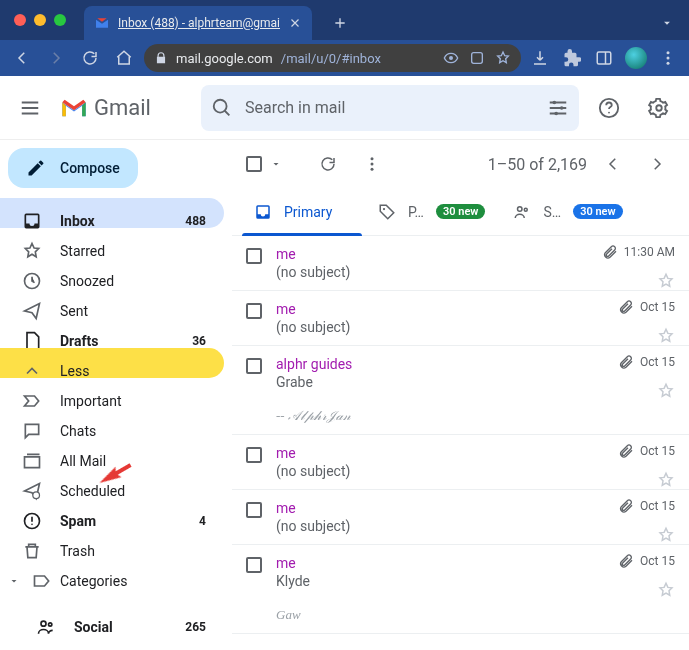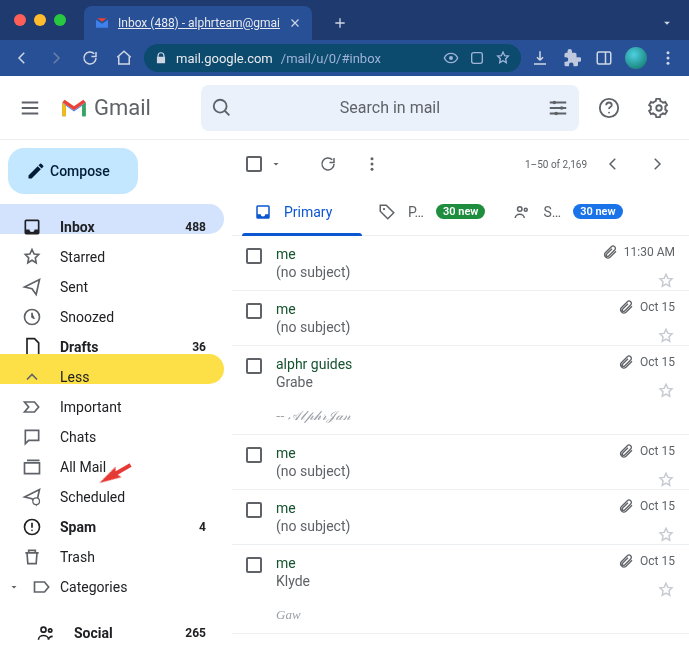--- a/index.html
+++ b/index.html
@@ -13,41 +13,41 @@
 .mac-close { background: #ff5f57; } .mac-min { background: #febc2e; } .mac-max { background: #28c840; }
 .tab { background: #285097; height: 34px; margin-top: 6px; border-radius: 8px 8px 0 0; display: flex; align-items: center; padding: 0 10px; gap: 8px; min-width: 210px; color: #e8eaed; font-size: 12px; text-decoration: underline; }
 .tab-favicon { width: 16px; height: 16px; }
 .tab-title { flex: 1; white-space: nowrap; overflow: hidden; text-overflow: ellipsis; }
 .tab-close { width: 14px; height: 14px; color: #cfd6e4; }
 .newtab { color: #cfd6e4; width: 28px; height: 28px; display:flex; align-items:center; justify-content:center; margin-left: 6px; margin-top:6px; }
 .chevd { margin-left: auto; color: #cfd6e4; margin-top:6px; width: 28px; display:flex; justify-content:center;}
 .addrbar { height: 36px; display: flex; align-items: center; padding: 0 8px; gap: 6px; background: #285097; }
 .nav-icn { width: 28px; height: 28px; color: #cfd6e4; display:flex; align-items:center; justify-content:center; }
 .nav-icn.dis { color: #6b7fa8; }
-.urlbox { flex: 1; height: 28px; background: #0c4a6e; border-radius: 14px; display: flex; align-items: center; padding: 0 10px; color: #cfd6e4; font-size: 13px; gap: 8px; }
+.urlbox { flex: 1; height: 28px; background: #404040; border-radius: 14px; display: flex; align-items: center; padding: 0 10px; color: #cfd6e4; font-size: 13px; gap: 8px; }
 .url-host { color: #e8eaed; } .url-path { color: #9fb3d9; }
 .url-right { margin-left: auto; display:flex; gap: 10px; align-items:center; color:#9fb3d9; }
 .ext-icn { width: 26px; height: 26px; color: #cfd6e4; display:flex; align-items:center; justify-content:center; }
 .ext-round { width: 22px; height: 22px; border-radius: 50%; background: radial-gradient(circle at 40% 35%, #4dd0e1, #0b6e5e); }
 
 
 .gm-header { height: 64px; display: flex; align-items: center; padding: 0 10px; gap: 10px; border-bottom: 1px solid #eee; }
 .menu-btn { width: 40px; height: 40px; display:flex; align-items:center; justify-content:center; color:#5f6368; }
 .gm-logo { display:flex; align-items:center; gap: 6px; font-size: 22px; color:#5f6368; }
 .gm-logo-img { width: 28px; height: 22px; }
 .searchbox { flex: 1; margin-left: 40px; height: 46px; background: #eaf1fb; border-radius: 8px; display:flex; align-items:center; padding: 0 10px; gap: 12px; color:#5f6368; }
-.searchbox-text { flex:1; font-size: 16px; color:#5f6368;text-align:center; }
+.searchbox-text { flex:1; font-size: 16px; color:#5f6368; }
 .hdr-icn { width: 40px; height: 40px; color:#5f6368; display:flex; align-items:center; justify-content:center; }
 
 
 .gm-body { display:flex; height: calc(650px - 76px - 64px); }
 
 
 .sidebar { width: 232px; padding-top: 8px; overflow-y: auto; font-size: 14px; }
-.compose { margin: 0 0 10px 8px; width: 130px; height: 46px; border-radius: 16px; background: #c2e7ff; display:flex; align-items:center; gap: 4px; padding: 0 18px; font-size: 14px; font-weight: 500; color:#001d35; }
+.compose { margin: 0 0 10px 8px; width: 130px; height: 40px; border-radius: 16px; background: #c2e7ff; display:flex; align-items:center; gap: 14px; padding: 0 18px; font-size: 14px; font-weight: 500; color:#001d35; }
 .nav-item { height: 30px; display:flex; align-items:center; padding: 16px 18px 0 22px; gap: 18px; color:#202124; border-radius: 0 16px 16px 0; margin-right: 8px; position: relative; }
 .nav-item .icn { width: 20px; color:#5f6368; display:flex; align-items:center; }
 .nav-item .lbl { flex:1; }
 .nav-item .cnt { font-size: 12px; }
 .nav-item.active { background: #d3e3fd; font-weight: 700; }
 .nav-item.active .icn { color:#202124; }
 .nav-item.active .cnt { font-weight:700; }
 .nav-item.bold { font-weight:700; }
 .nav-item.bold .icn { color: #202124; }
 .nav-item.hover { background: #fde047; }
@@ -56,36 +56,36 @@
 .cat-caret { width: 16px; color:#5f6368; }
 
 
 .red-arrow { position: absolute; left: 95px; top: 454px; transform: rotate(-30deg); z-index: 50; }
 
 
 .main { flex: 1; display:flex; flex-direction:column; border-left: 0; }
 .toolbar { height: 48px; display:flex; align-items:center; padding: 0 14px; gap:8px; color:#5f6368; }
 .chk { width:16px; height:16px; border:2px solid #5f6368; border-radius:2px; }
 .tb-sp { flex:1; }
-.page-txt { font-size:10px; color:#5f6368; }
+.page-txt { font-size:16px; color:#5f6368; }
 .tb-icn { width:36px; height:36px; display:flex; align-items:center; justify-content:center; color:#5f6368; }
 
 .tabs { height: 48px; display:flex; align-items:stretch; border-bottom:1px solid #eceff1; padding-left: 10px; gap: 4px; }
 .ctab { display:flex; align-items:center; gap: 12px; padding: 0 12px; color:#5f6368; font-size:14px; position:relative; min-width: 0; }
 .ctab.active { color:#0b57d0; }
 .ctab.active::after { content:""; position:absolute; left:0; right:0; bottom:-1px; height:3px; background:#0b57d0; border-radius: 3px 3px 0 0; }
 .pill { font-size: 11px; padding: 1px 7px; border-radius: 10px; color:#fff; font-weight:600; white-space:nowrap; }
 .pill.green { background:#1e8e3e; } .pill.blue { background:#1a73e8; }
 .ctab .tlbl { white-space:nowrap; overflow:hidden; text-overflow: ellipsis; max-width: 18px; }
 
 .rows { overflow-y:auto; }
 .row { display:flex; padding: 10px 14px 10px 14px; border-bottom:1px solid #eceff1; gap: 14px; position:relative; }
 .row .chk { margin-top:2px; flex-shrink:0; }
 .row-main { flex:1; min-width:0; }
-.row-from { font-size:14px; color:#14532d; }
+.row-from { font-size:14px; color:#a21caf; }
 .row-sub { font-size:14px; color:#5f6368; margin-top:2px; }
 .row-snip { font-size:13px; color:#9aa0a6; font-style: italic; font-family: cursive; margin-top:18px; }
 .row-right { position:absolute; right: 14px; top: 8px; display:flex; align-items:center; gap:6px; color:#5f6368; font-size:12px; }
 .row-star { position:absolute; right:14px; top: 36px; color:#c6cbd2; }
 svg { display:block; }
 </style>
 </head>
 <body>
 
 <div class="browser-top">
@@ -251,33 +251,33 @@
     <span class="icn">
           <svg width="20" height="20" viewBox="0 0 24 24">
             <path stroke="currentColor" fill="none" stroke-width="2" d="M12 3l2.5 5.5L20 9l-4 4 1 6-5-3-5 3 1-6-4-4 5.5-.5z"></path>
           </svg>
         </span>
     <span class="lbl">Starred</span>
   </div>
   <div class="nav-item">
     <span class="icn">
           <svg width="20" height="20" viewBox="0 0 24 24">
-            <path stroke="currentColor" fill="none" stroke-width="2" d="M3 12l18-9-4 18-5-7z"></path>
-          </svg>
-        </span>
-    <span class="lbl">Sent</span>
-  </div>
-  <div class="nav-item">
-    <span class="icn">
-          <svg width="20" height="20" viewBox="0 0 24 24">
             <circle cx="12" cy="12" r="9" stroke="currentColor" fill="none" stroke-width="2"></circle>
             <path stroke="currentColor" stroke-width="2" d="M12 7v5l3 2"></path>
           </svg>
         </span>
     <span class="lbl">Snoozed</span>
+  </div>
+  <div class="nav-item">
+    <span class="icn">
+          <svg width="20" height="20" viewBox="0 0 24 24">
+            <path stroke="currentColor" fill="none" stroke-width="2" d="M3 12l18-9-4 18-5-7z"></path>
+          </svg>
+        </span>
+    <span class="lbl">Sent</span>
   </div>
   <div class="nav-item bold">
     <span class="icn">
           <svg width="20" height="20" viewBox="0 0 24 24">
             <path stroke="currentColor" fill="none" stroke-width="2" d="M6 2h9l5 5v15H6z"></path>
           </svg>
         </span>
     <span class="lbl">Drafts</span>
     <span class="cnt">36</span>
   </div>

